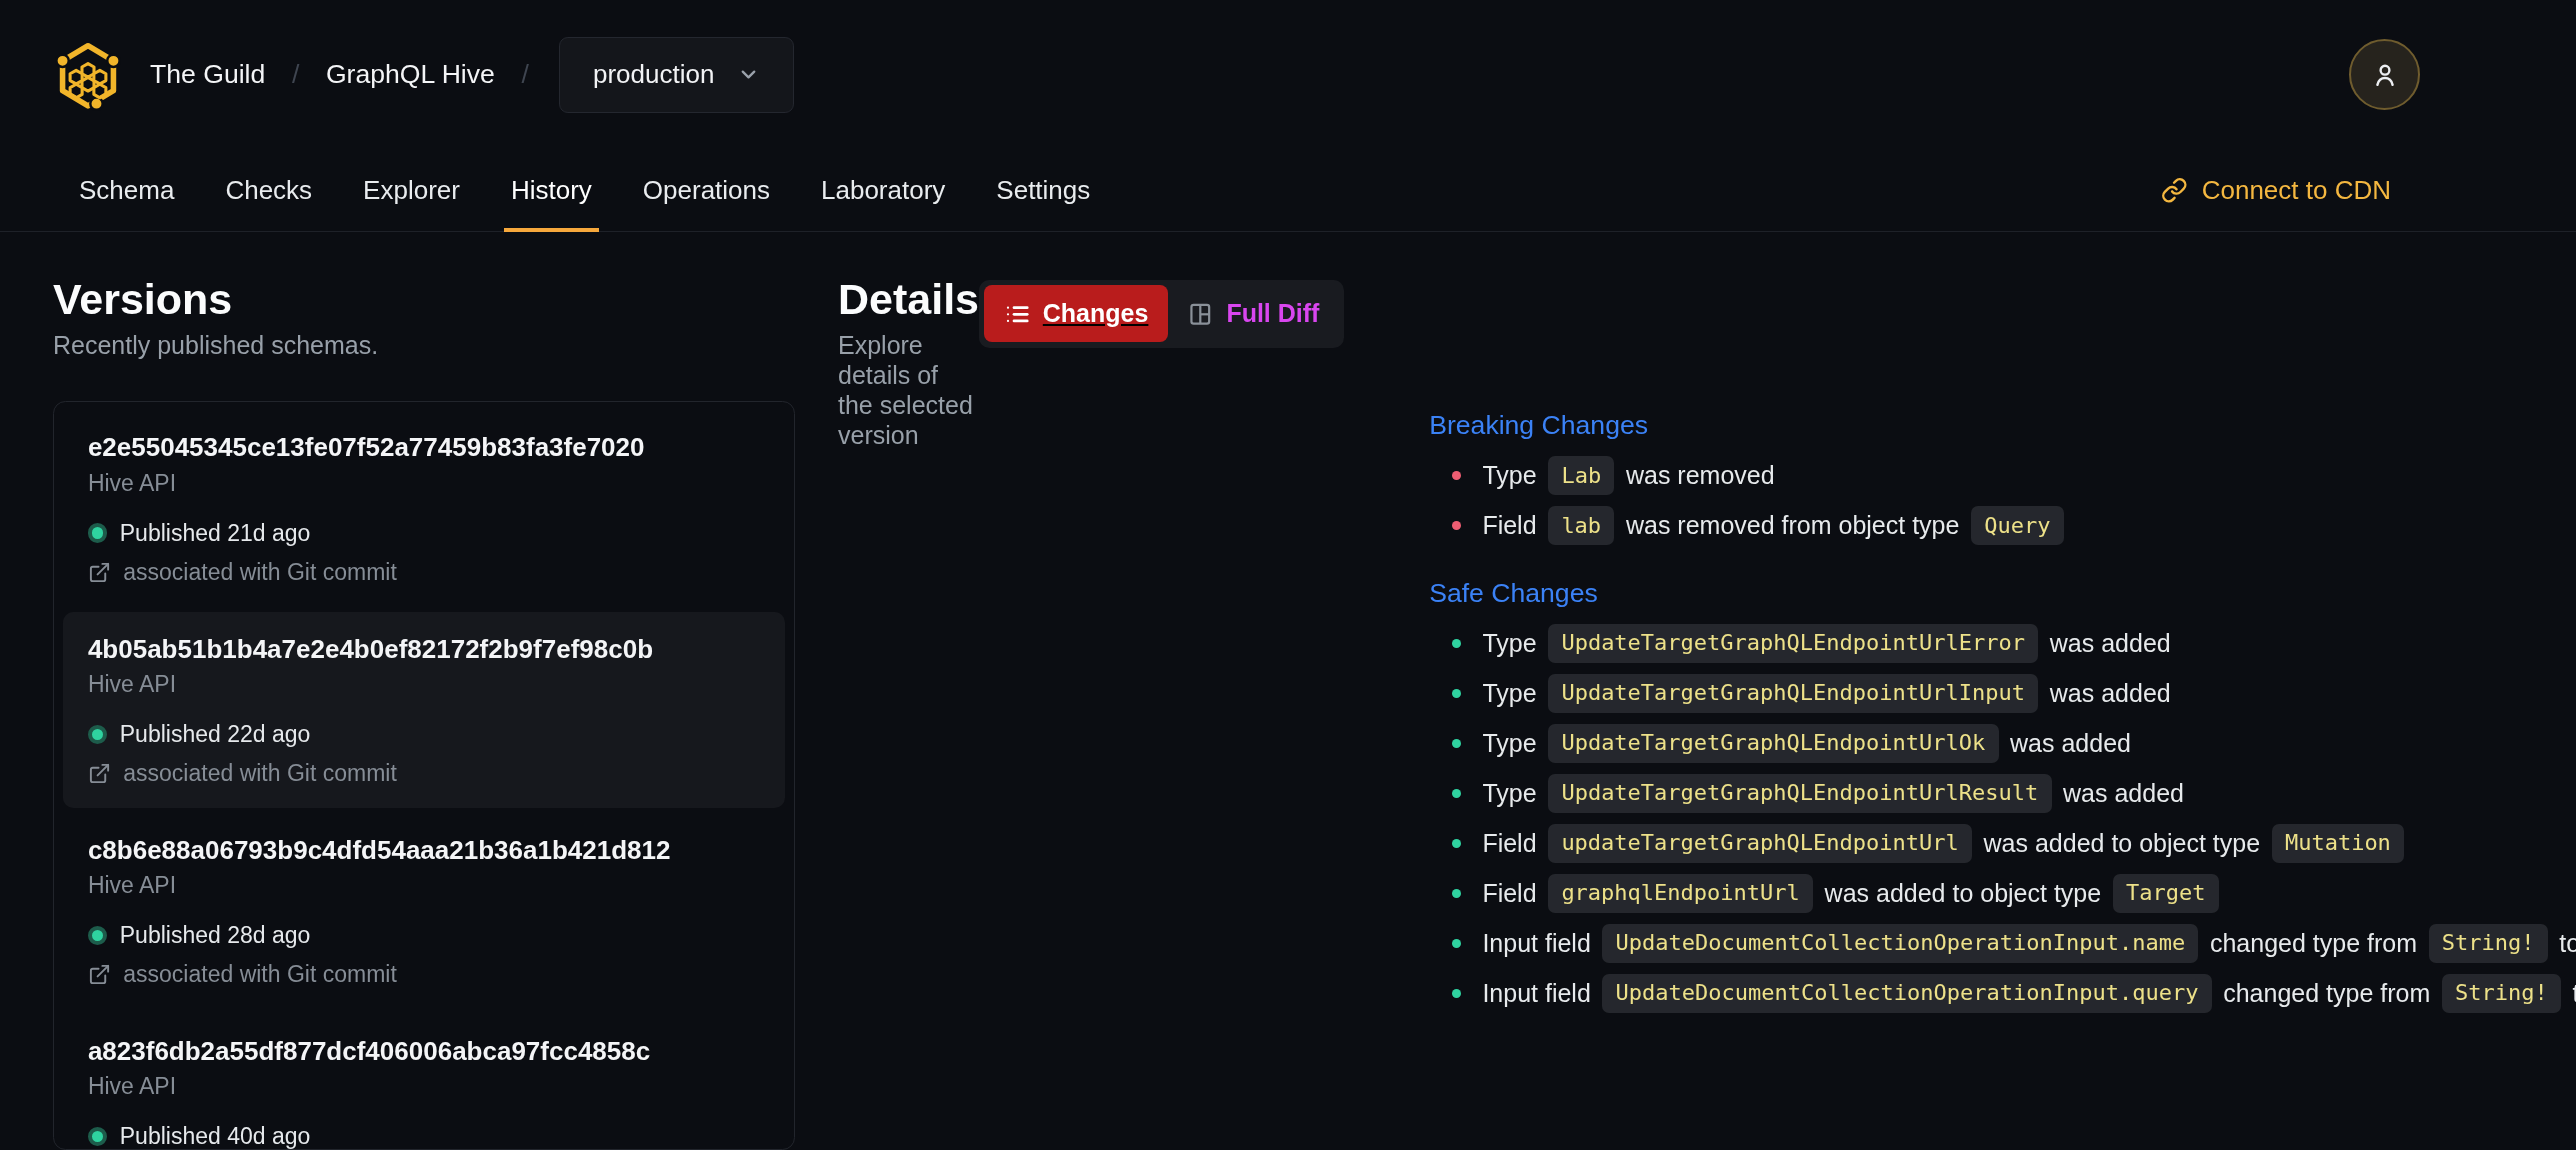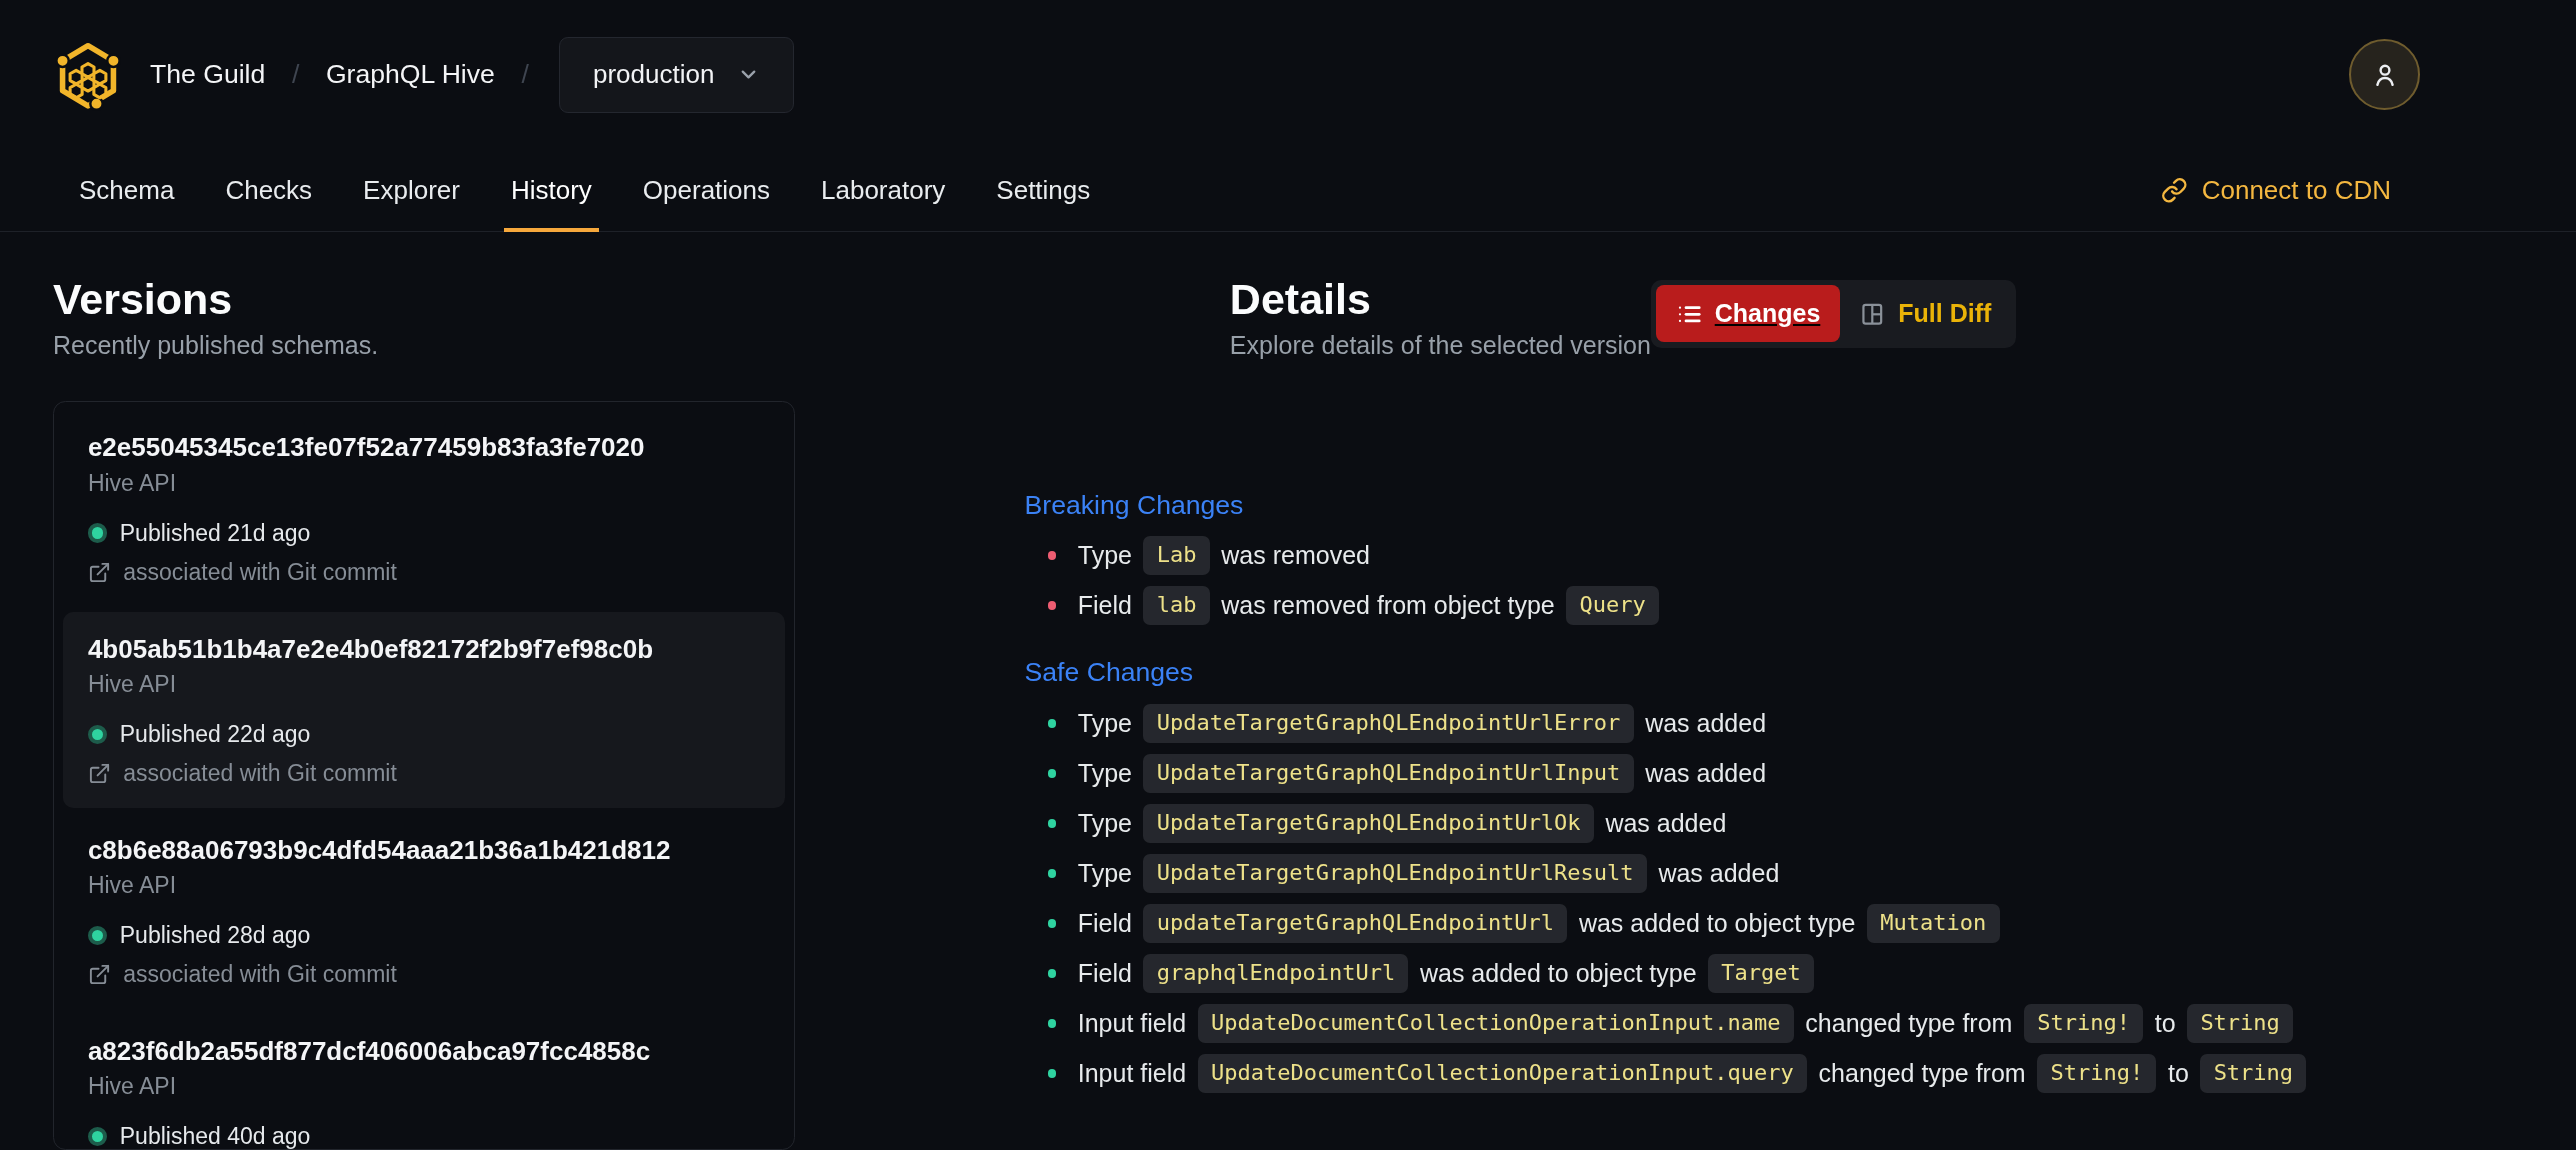--- a/index.html
+++ b/index.html
@@ -38,28 +38,28 @@
   .vcard.selected{background:#16181d;}
   .vhash{font-size:26px;font-weight:600;color:#f4f5f7;line-height:32px;}
   .vservice{margin-top:5.3px;font-size:23px;color:#868d96;line-height:28px;}
   .vstatus{margin-top:23px;display:flex;align-items:center;gap:12.4px;}
   .dot{width:19.5px;height:19.5px;border-radius:50%;background:#2fd3a0;border:4.4px solid #1d5c4b;box-sizing:border-box;flex:0 0 19.5px;}
   .vstatus-text{font-size:23px;color:#e6e9ec;line-height:26.6px;}
   .vgit{margin-top:12.4px;display:flex;align-items:center;gap:12.4px;color:#868d96;cursor:pointer;}
   .vgit-icon{display:flex;}
   .vgit-text{font-size:23px;line-height:26.6px;}
   
-  .dcol{flex:1 1 auto;display:flex;flex-direction:column;min-width:0;align-items:center;}
+  .dcol{flex:1 1 auto;display:flex;flex-direction:row;min-width:0;}
   .dhead{display:flex;justify-content:space-between;align-items:flex-start;}
   .toggle{display:flex;background:#191b20;border-radius:10.6px;padding:5.3px;}
   .seg{display:flex;align-items:center;gap:12.4px;height:57px;padding:0 19.5px;border-radius:8px;
     background:transparent;border:none;cursor:pointer;font-family:inherit;}
   .seg.active{background:#b91c1c;text-decoration:underline;}
   .seg-icon{display:flex;}
-  .seg-label{font-size:25px;font-weight:600;color:#eab308;white-space:nowrap;}
+  .seg-label{font-size:25px;font-weight:600;color:#d946ef;white-space:nowrap;}
   .seg.active .seg-label{color:#ffffff;}
   .schema{margin:87px 0 0 35px;}
   .schema-title{margin:0;font-size:29px;font-weight:700;color:#fbfcfd;line-height:35px;}
   .subsections{margin-left:43px;}
   .sec-title{margin:25px 7px 0;font-size:26.6px;font-weight:500;color:#3b82f6;line-height:34px;}
   .sec-title:first-child{margin-top:41px;}
   .change-list{list-style:none;margin:8.9px 0 0;padding:0 0 0 30px;}
   .change-item{height:50px;display:flex;align-items:center;gap:11.5px;font-size:25px;color:#e7eaec;white-space:nowrap;}
   .bullet{width:8.9px;height:8.9px;border-radius:50%;flex:0 0 8.9px;margin-right:9.8px;}
   .change-list.breaking .bullet{background:#ee5d72;}

